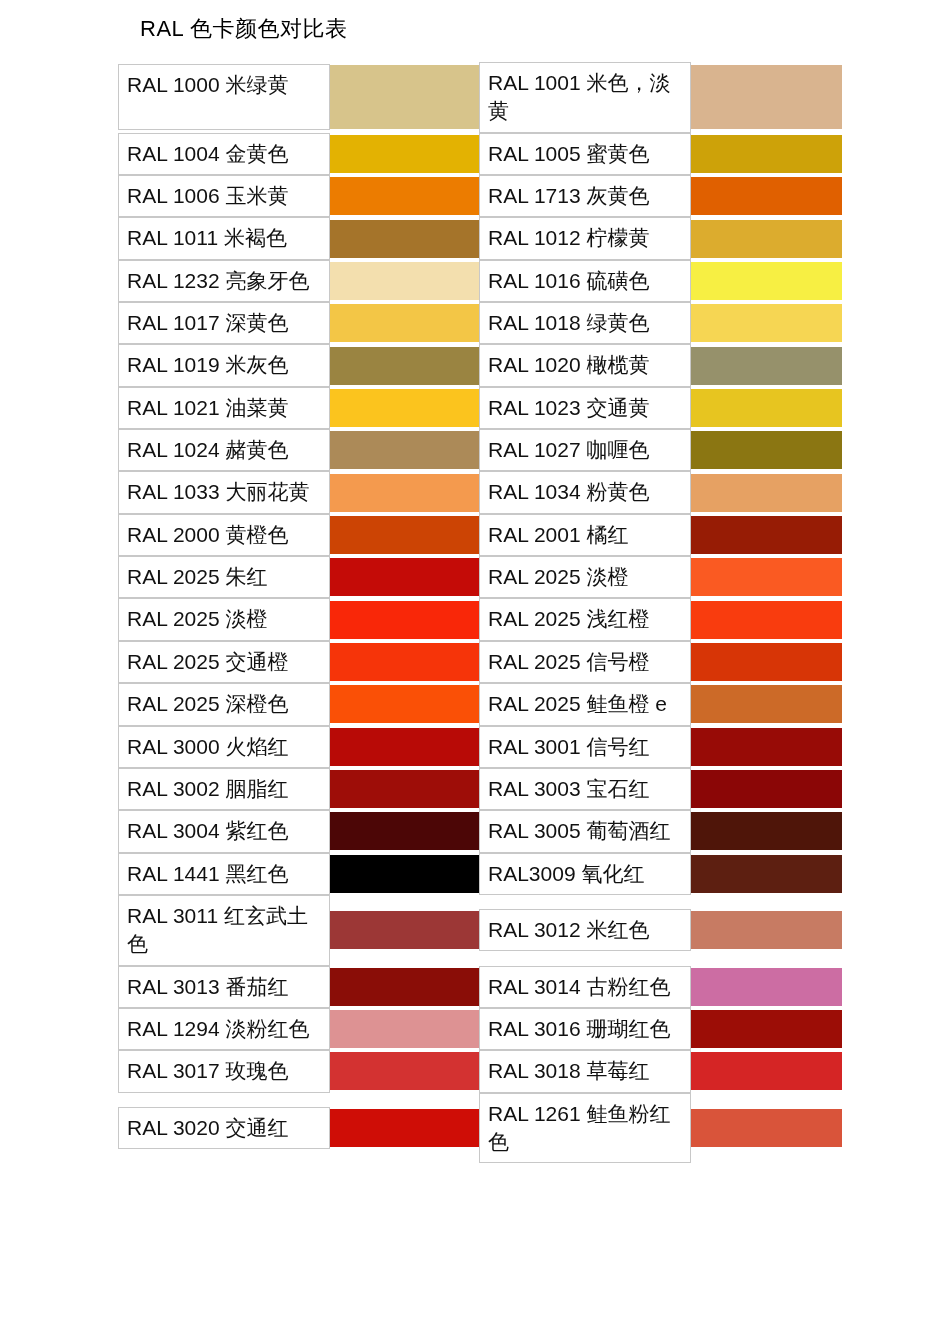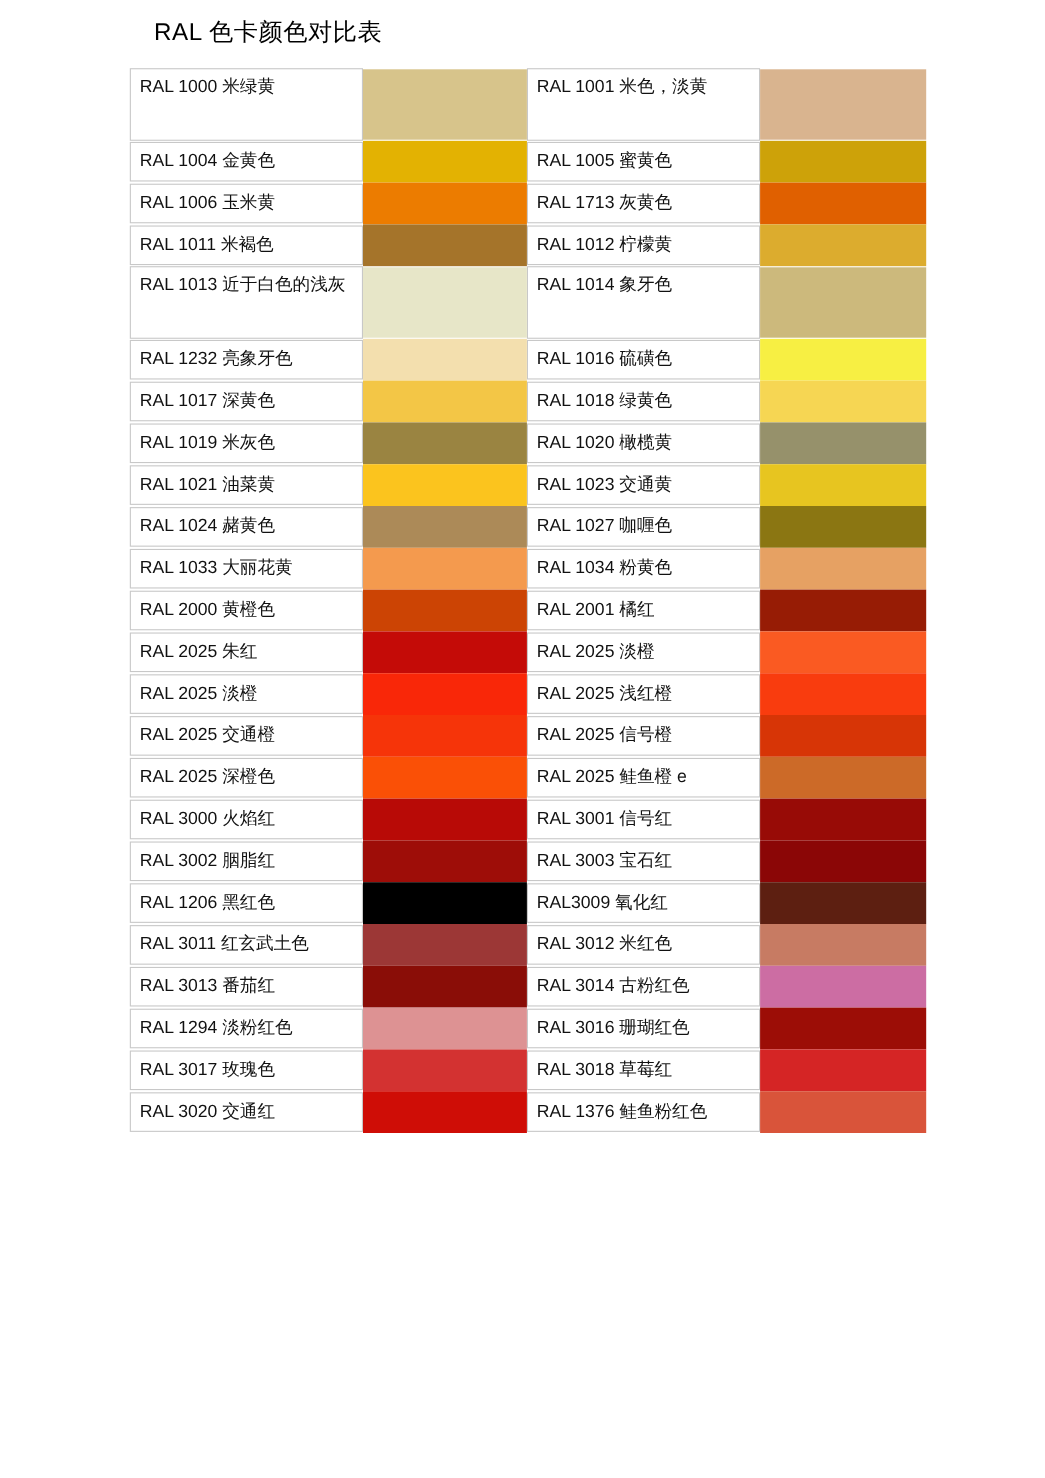--- a/index.html
+++ b/index.html
@@ -49,21 +49,21 @@
   }
 
   
   col.c-name { width: 212px; }
   col.c-swatch { width: 149px; }
 
   .name-cell {
     border: 1px solid #c8c8c8;
     background: #ffffff;
     padding: 6px 4px 6px 8px;
-    font-size: 16px;
+    font-size: 21px;
     line-height: 1.35;
     color: #111111;
     height: 100%;
     box-sizing: border-box;
     word-break: break-all;
   }
 
   .swatch-cell {
     padding: 0;
     position: relative;
@@ -156,34 +156,20 @@
           <td class="swatch-cell">
             <div class="swatch" style="background-color: rgb(165, 116, 42);"></div>
           </td>
           <td>
             <div class="name-cell">RAL 1012 柠檬黄</div>
           </td>
           <td class="swatch-cell swatch-right">
             <div class="swatch" style="background-color: rgb(220, 172, 46);"></div>
           </td>
         </tr>
-        <tr class="row tall">
-          <td>
-            <div class="name-cell">RAL 1013 近于白色的浅灰</div>
-          </td>
-          <td class="swatch-cell">
-            <div class="swatch" style="background-color: rgb(231, 230, 200);"></div>
-          </td>
-          <td>
-            <div class="name-cell">RAL 1014 象牙色</div>
-          </td>
-          <td class="swatch-cell swatch-right">
-            <div class="swatch" style="background-color: rgb(204, 185, 124);"></div>
-          </td>
-        </tr>
         <tr class="row">
           <td>
             <div class="name-cell">RAL 1232 亮象牙色</div>
           </td>
           <td class="swatch-cell">
             <div class="swatch" style="background-color: rgb(243, 223, 174);"></div>
           </td>
           <td>
             <div class="name-cell">RAL 1016 硫磺色</div>
           </td>
@@ -354,21 +340,35 @@
           </td>
           <td>
             <div class="name-cell">RAL 3003 宝石红</div>
           </td>
           <td class="swatch-cell swatch-right">
             <div class="swatch" style="background-color: rgb(139, 6, 6);"></div>
           </td>
         </tr>
         <tr class="row">
           <td>
-            <div class="name-cell">RAL 1206 黑红色</div>
+            <div class="name-cell">RAL 3004 紫红色</div>
+          </td>
+          <td class="swatch-cell">
+            <div class="swatch" style="background-color: rgb(76, 6, 6);"></div>
+          </td>
+          <td>
+            <div class="name-cell">RAL 3005 葡萄酒红</div>
+          </td>
+          <td class="swatch-cell swatch-right">
+            <div class="swatch" style="background-color: rgb(79, 21, 9);"></div>
+          </td>
+        </tr>
+        <tr class="row">
+          <td>
+            <div class="name-cell">RAL 1441 黑红色</div>
           </td>
           <td class="swatch-cell">
             <div class="swatch" style="background-color: rgb(0, 0, 0);"></div>
           </td>
           <td>
             <div class="name-cell">RAL3009 氧化红</div>
           </td>
           <td class="swatch-cell swatch-right">
             <div class="swatch" style="background-color: rgb(93, 31, 17);"></div>
           </td>
@@ -430,21 +430,21 @@
           </td>
         </tr>
         <tr class="row">
           <td>
             <div class="name-cell">RAL 3020 交通红</div>
           </td>
           <td class="swatch-cell">
             <div class="swatch" style="background-color: rgb(207, 13, 6);"></div>
           </td>
           <td>
-            <div class="name-cell">RAL 1376 鲑鱼粉红色</div>
+            <div class="name-cell">RAL 1261 鲑鱼粉红色</div>
           </td>
           <td class="swatch-cell swatch-right">
             <div class="swatch" style="background-color: rgb(217, 84, 58);"></div>
           </td>
         </tr>
       </tbody>
   </table>
 </div>
 
 </body></html>

